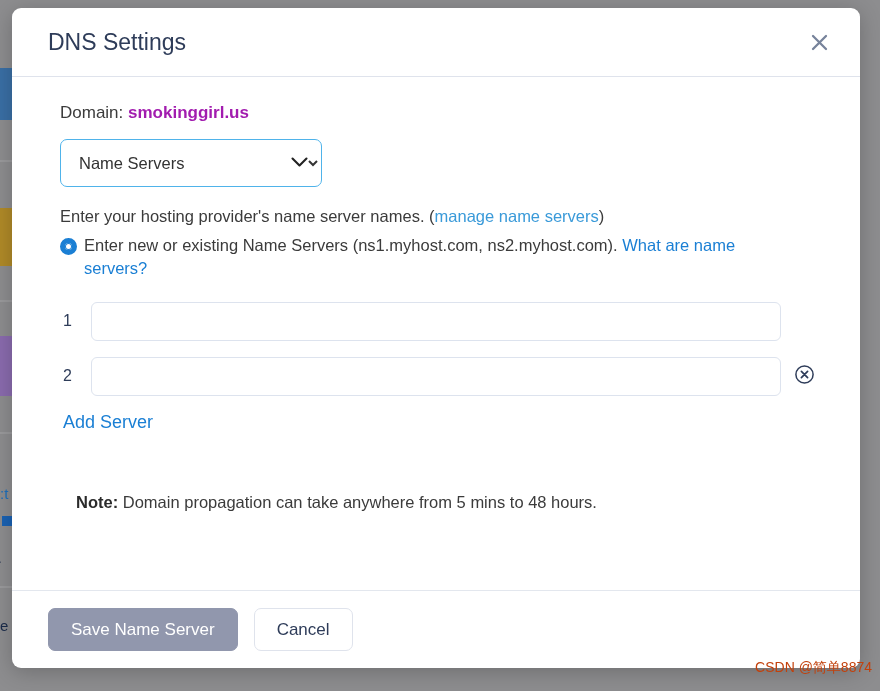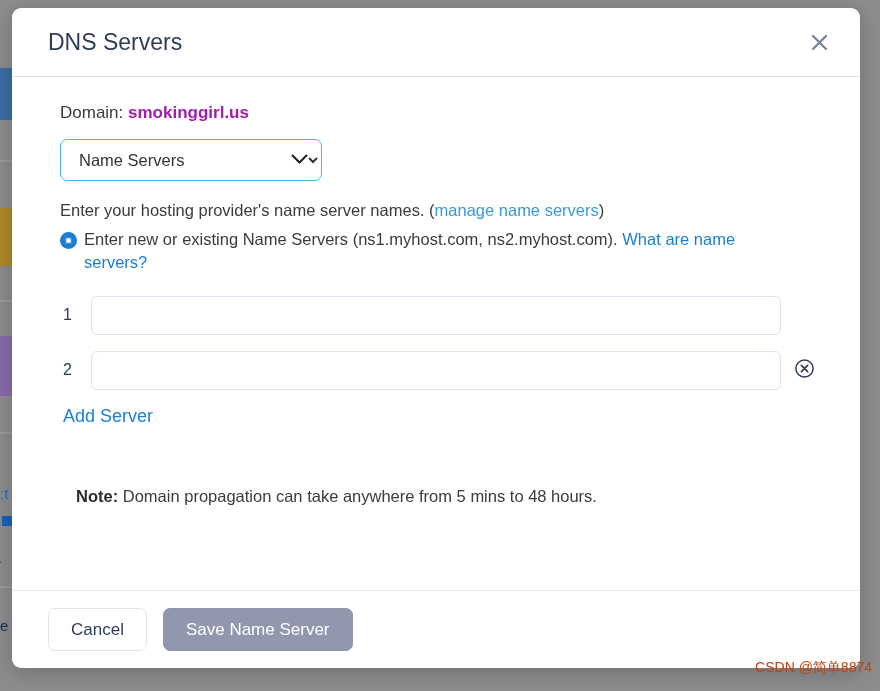--- a/index.html
+++ b/index.html
@@ -107,21 +107,21 @@
     font-size: 17px;
     color: #3b3b3b;
     margin: 0 0 16px 0;
   }
   .domain-line b { color: #a21caf; font-weight: bold; }
 
   
   .select-wrap {
     position: relative;
     width: 262px;
-    height: 42px;
+    height: 48px;
     margin-bottom: 20px;
   }
   .select-box {
     width: 100%;
     height: 100%;
     box-sizing: border-box;
     border: 1.5px solid #4fb3ea;
     border-radius: 7px;
     background: #fff;
     font-family: "Liberation Sans", sans-serif;
@@ -307,21 +307,21 @@
   <div class="bg-text link" style="top:486px">:t</div>
   <div class="bg-chip" style="top:516px"></div>
   <div class="bg-text" style="top:548px">̩</div>
   <div class="bg-line" style="top:586px"></div>
   <div class="bg-text" style="top:618px">e</div>
 </div>
 
 <div id="modal">
 
   <div id="modal-header">
-    <div id="modal-title">DNS Servers</div>
+    <div id="modal-title">DNS Settings</div>
     <button id="close-btn">
       <span>
         <svg width="19" height="19" viewBox="0 0 19 19" aria-hidden="true">
           <path d="M3 3 L16 16 M16 3 L3 16" stroke="#77839b" stroke-width="2.3" stroke-linecap="round"></path>
         </svg>
       </span>
     </button>
   </div>
 
   <div id="modal-body">
@@ -380,19 +380,19 @@
 
 
     <p class="note-line">
       <b>Note:</b>
       <span>Domain propagation can take anywhere from 5 mins to 48 hours.</span>
     </p>
 
   </div>
 
   <div id="modal-footer">
+    <button class="btn" id="save-button">Save Name Server</button>
     <button class="btn" id="cancel-button">Cancel</button>
-    <button class="btn" id="save-button">Save Name Server</button>
   </div>
 
 </div>
 
 <div id="watermark">CSDN @简单8874</div>
 
 </body></html>

